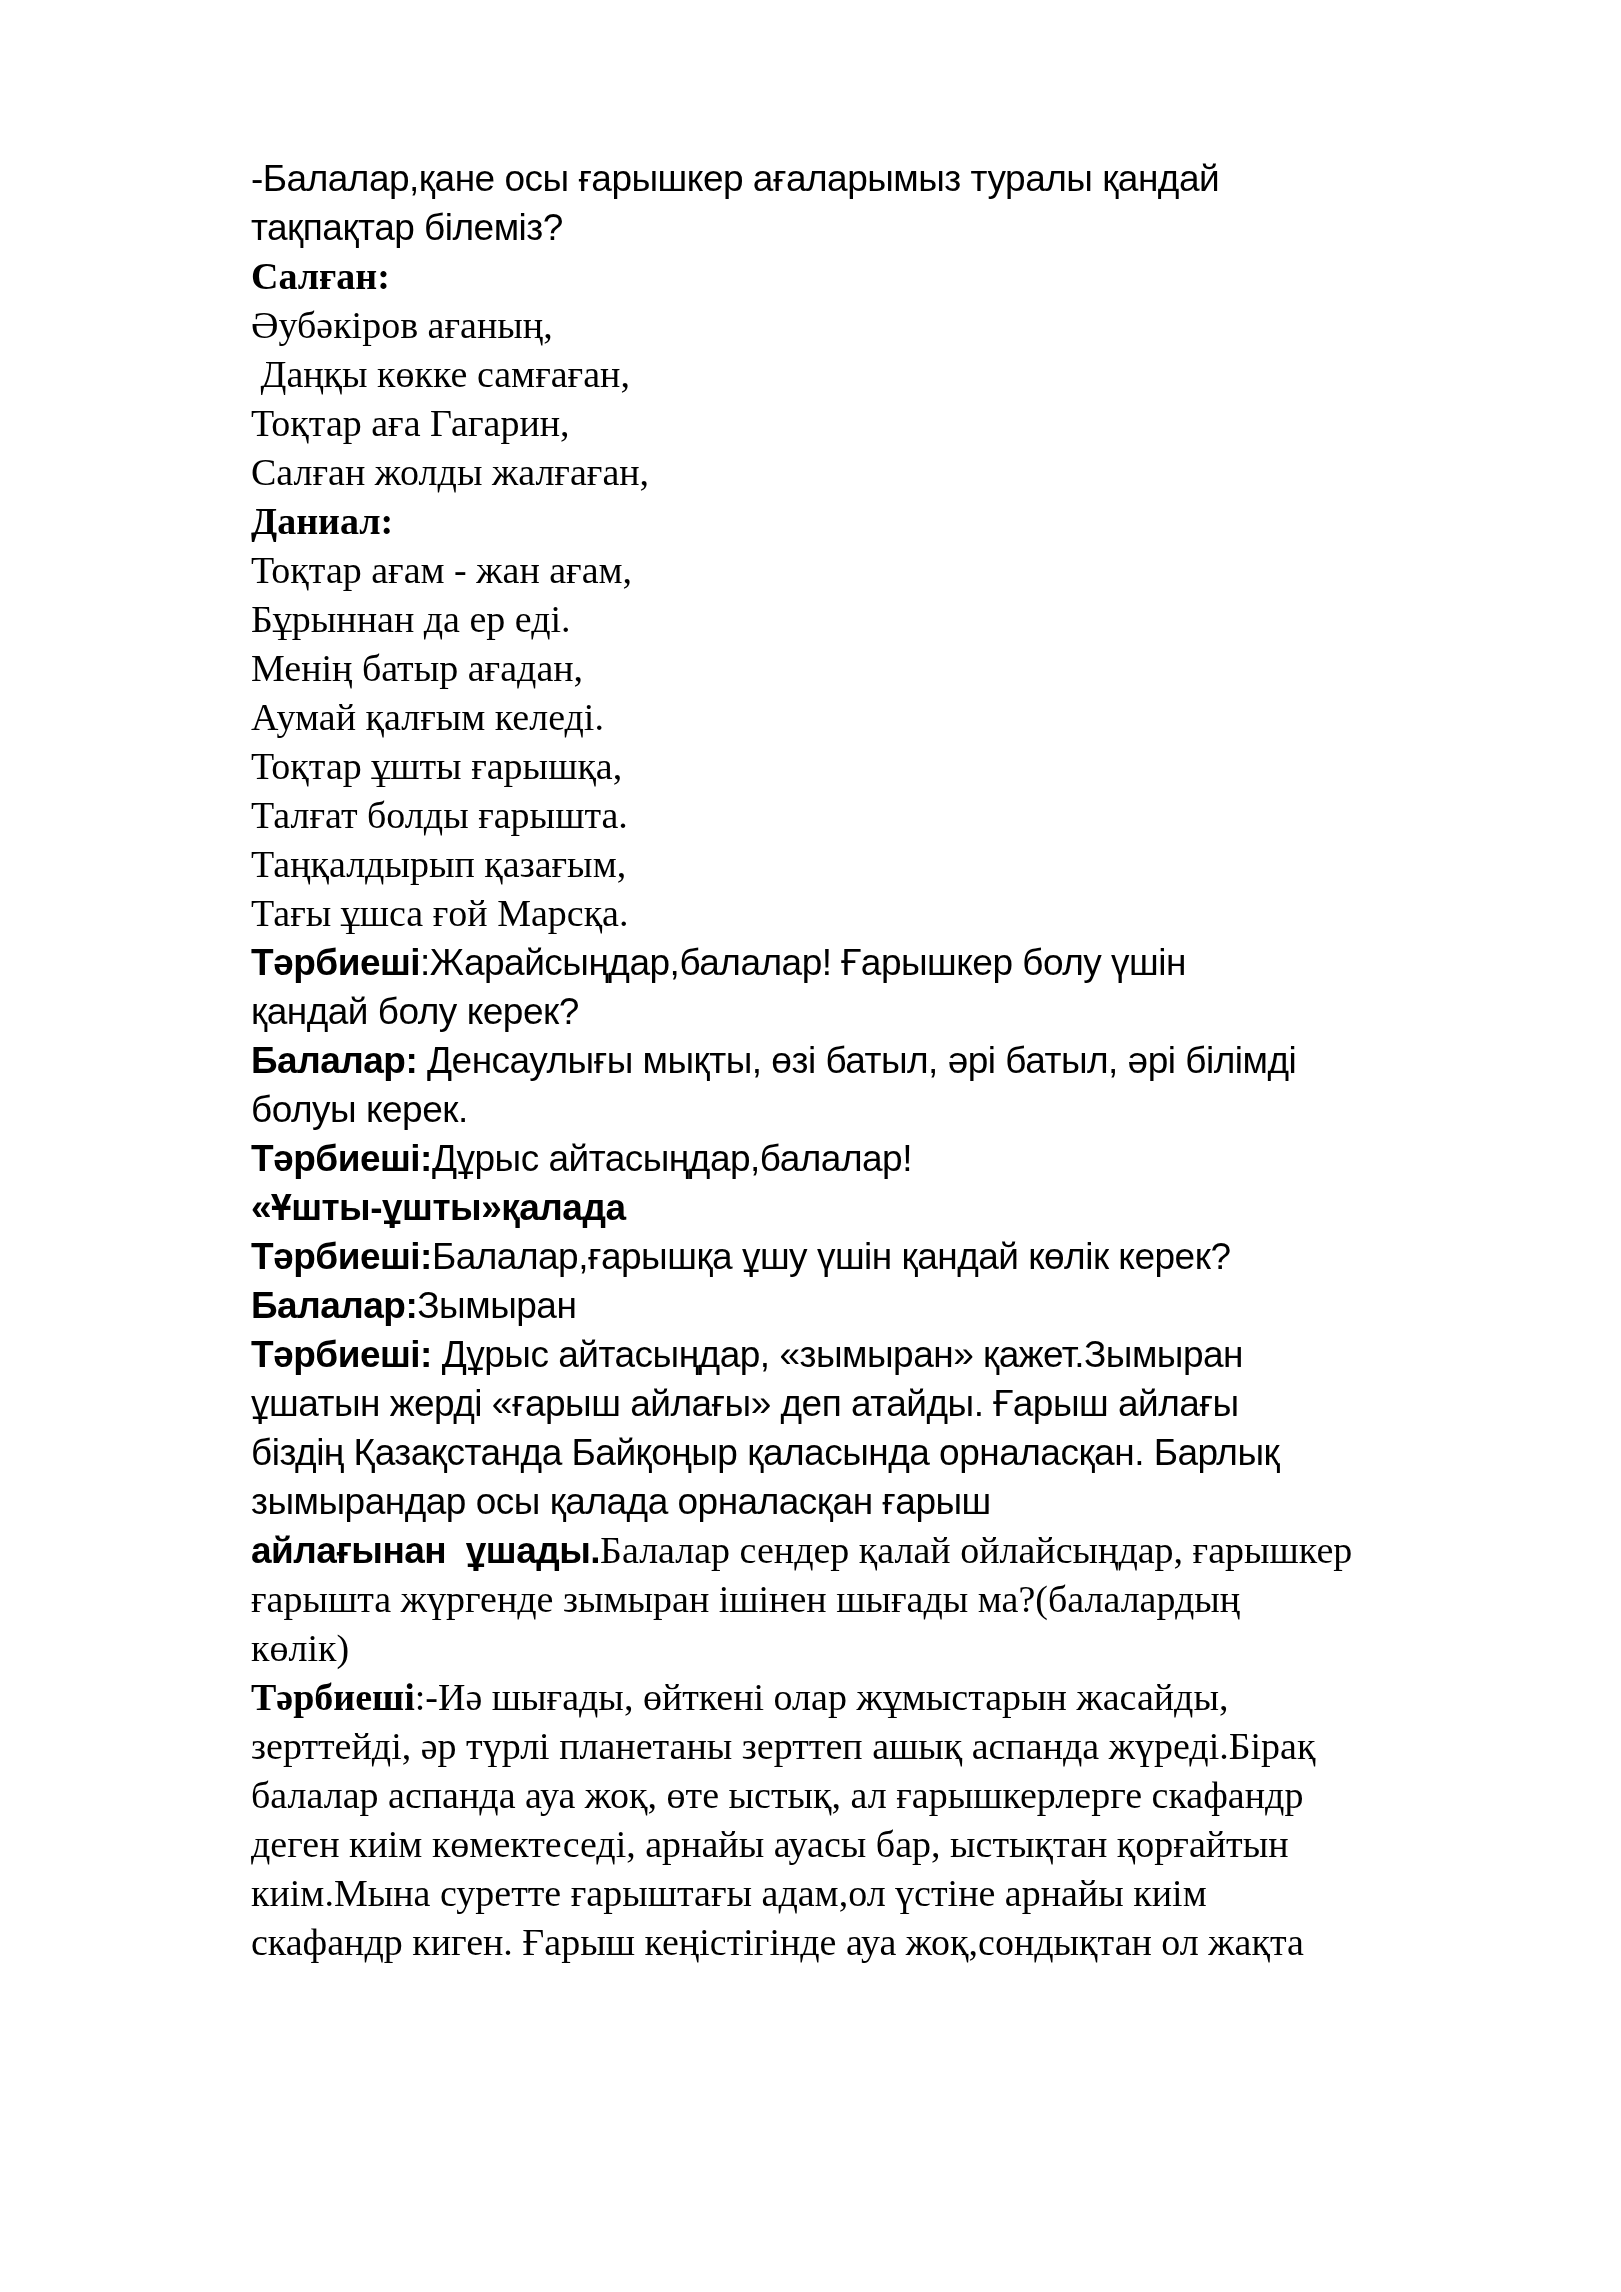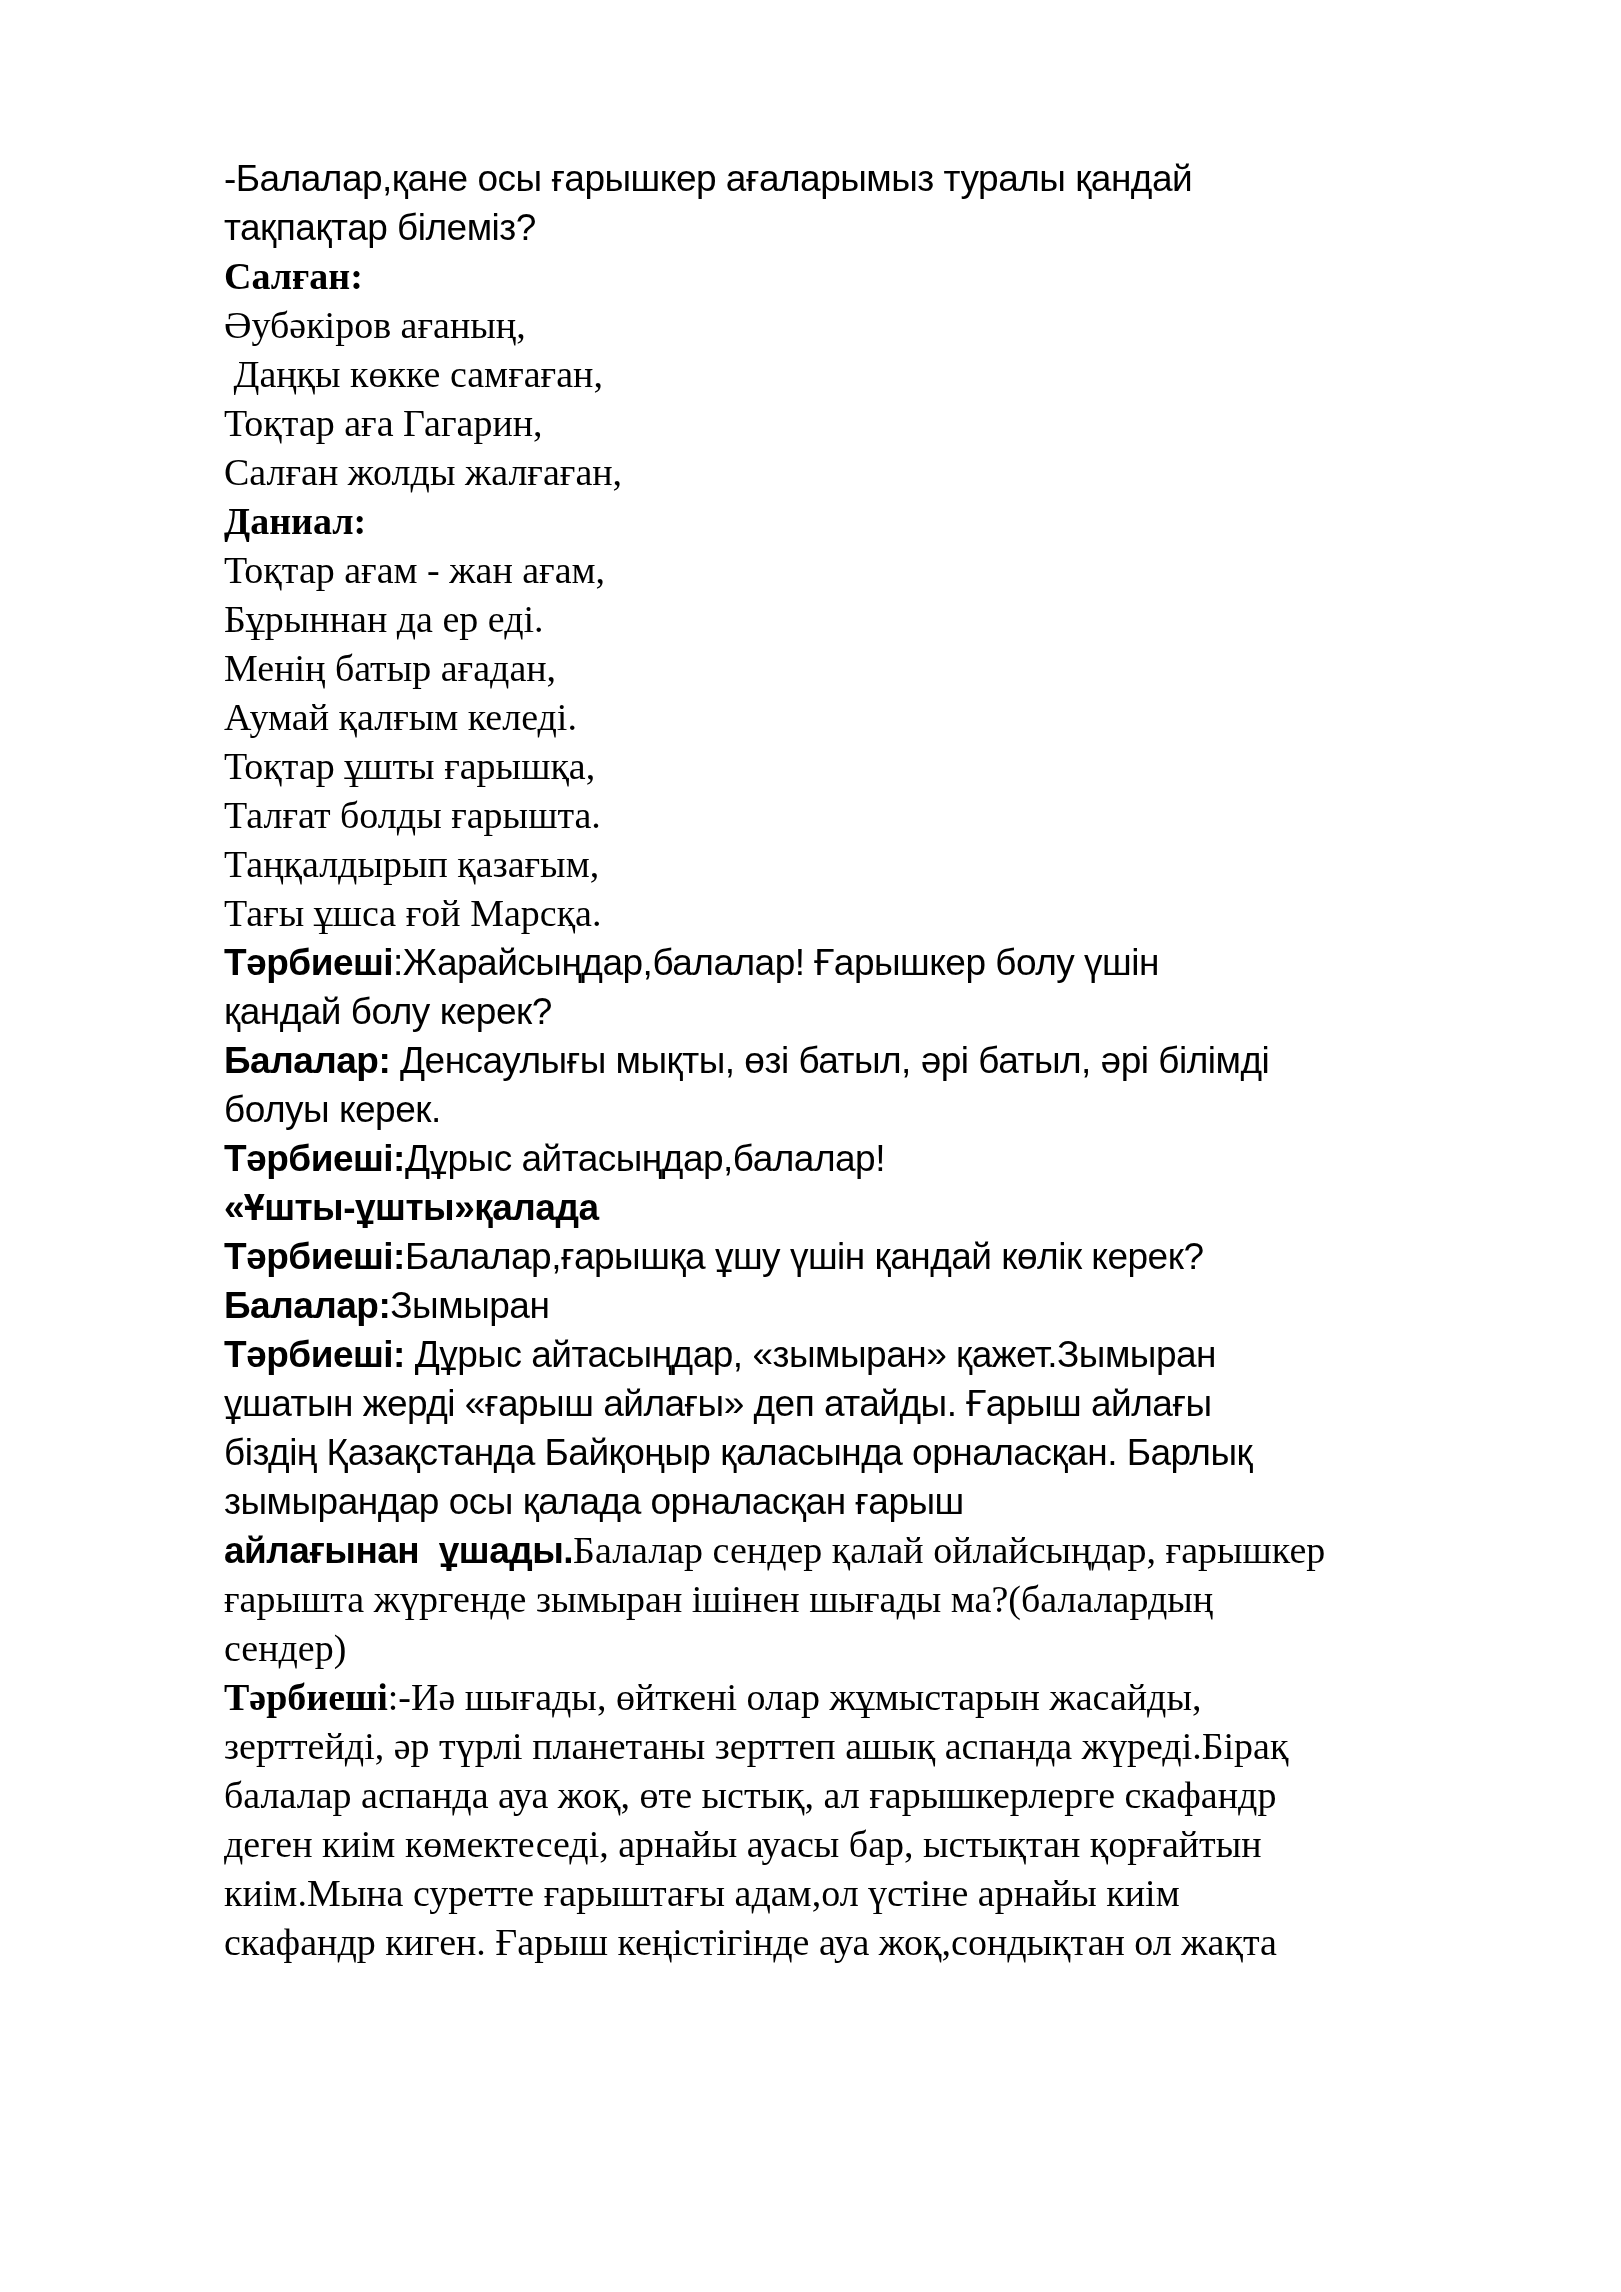--- a/index.html
+++ b/index.html
@@ -9,21 +9,21 @@
     }
     body {
       width: 1622px;
       height: 2293px;
       position: relative;
       overflow: hidden;
       color: #000000;
     }
     .page {
       position: absolute;
-      left: 224px;
+      left: 251px;
       top: 154px;
       width: 1317px;
     }
     .line {
       white-space: nowrap;
       font-size: 39px;
       line-height: 49px;
       height: 49px;
     }
     .serif {
@@ -80,21 +80,21 @@
     <div class="line sans-line"><span class="seg b">Тәрбиеші:</span><span class="seg">Дұрыс&nbsp;айтасыңдар,балалар!</span></div>
     <div class="line sans-line"><span class="seg b">«Ұшты-ұшты»қалада</span></div>
     <div class="line sans-line"><span class="seg b">Тәрбиеші:</span><span class="seg">Балалар,ғарышқа&nbsp;ұшу&nbsp;үшін&nbsp;қандай&nbsp;көлік&nbsp;керек?</span></div>
     <div class="line sans-line"><span class="seg b">Балалар:</span><span class="seg">Зымыран</span></div>
     <div class="line sans-line"><span class="seg b">Тәрбиеші:</span><span class="seg">&nbsp;Дұрыс&nbsp;айтасыңдар,&nbsp;«зымыран»&nbsp;қажет.Зымыран</span></div>
     <div class="line sans-line"><span class="seg">ұшатын&nbsp;жерді&nbsp;«ғарыш&nbsp;айлағы»&nbsp;деп&nbsp;атайды.&nbsp;Ғарыш&nbsp;айлағы</span></div>
     <div class="line sans-line"><span class="seg">біздің&nbsp;Қазақстанда&nbsp;Байқоңыр&nbsp;қаласында&nbsp;орналасқан.&nbsp;Барлық</span></div>
     <div class="line sans-line"><span class="seg">зымырандар&nbsp;осы&nbsp;қалада&nbsp;орналасқан&nbsp;ғарыш</span></div>
     <div class="line serif-line"><span class="seg sans-narrow">айлағынан&nbsp;&nbsp;ұшады.</span><span class="seg serif">Балалар&nbsp;сендер&nbsp;қалай&nbsp;ойлайсыңдар,&nbsp;ғарышкер</span></div>
     <div class="line serif-line"><span class="seg">ғарышта&nbsp;жүргенде&nbsp;зымыран&nbsp;ішінен&nbsp;шығады&nbsp;ма?(балалардың</span></div>
-    <div class="line serif-line"><span class="seg">сендер)</span></div>
+    <div class="line serif-line"><span class="seg">көлік)</span></div>
     <div class="line serif-line"><span class="seg bold-serif">Тәрбиеші</span><span class="seg">:-Иә&nbsp;шығады,&nbsp;өйткені&nbsp;олар&nbsp;жұмыстарын&nbsp;жасайды,</span></div>
     <div class="line serif-line"><span class="seg">зерттейді,&nbsp;әр&nbsp;түрлі&nbsp;планетаны&nbsp;зерттеп&nbsp;ашық&nbsp;аспанда&nbsp;жүреді.Бірақ</span></div>
     <div class="line serif-line"><span class="seg">балалар&nbsp;аспанда&nbsp;ауа&nbsp;жоқ,&nbsp;өте&nbsp;ыстық,&nbsp;ал&nbsp;ғарышкерлерге&nbsp;скафандр</span></div>
     <div class="line serif-line"><span class="seg">деген&nbsp;киім&nbsp;көмектеседі,&nbsp;арнайы&nbsp;ауасы&nbsp;бар,&nbsp;ыстықтан&nbsp;қорғайтын</span></div>
     <div class="line serif-line"><span class="seg">киім.Мына&nbsp;суретте&nbsp;ғарыштағы&nbsp;адам,ол&nbsp;үстіне&nbsp;арнайы&nbsp;киім</span></div>
     <div class="line serif-line"><span class="seg">скафандр&nbsp;киген.&nbsp;Ғарыш&nbsp;кеңістігінде&nbsp;ауа&nbsp;жоқ,сондықтан&nbsp;ол&nbsp;жақта</span></div>
   </div>
 
 
 </body></html>

